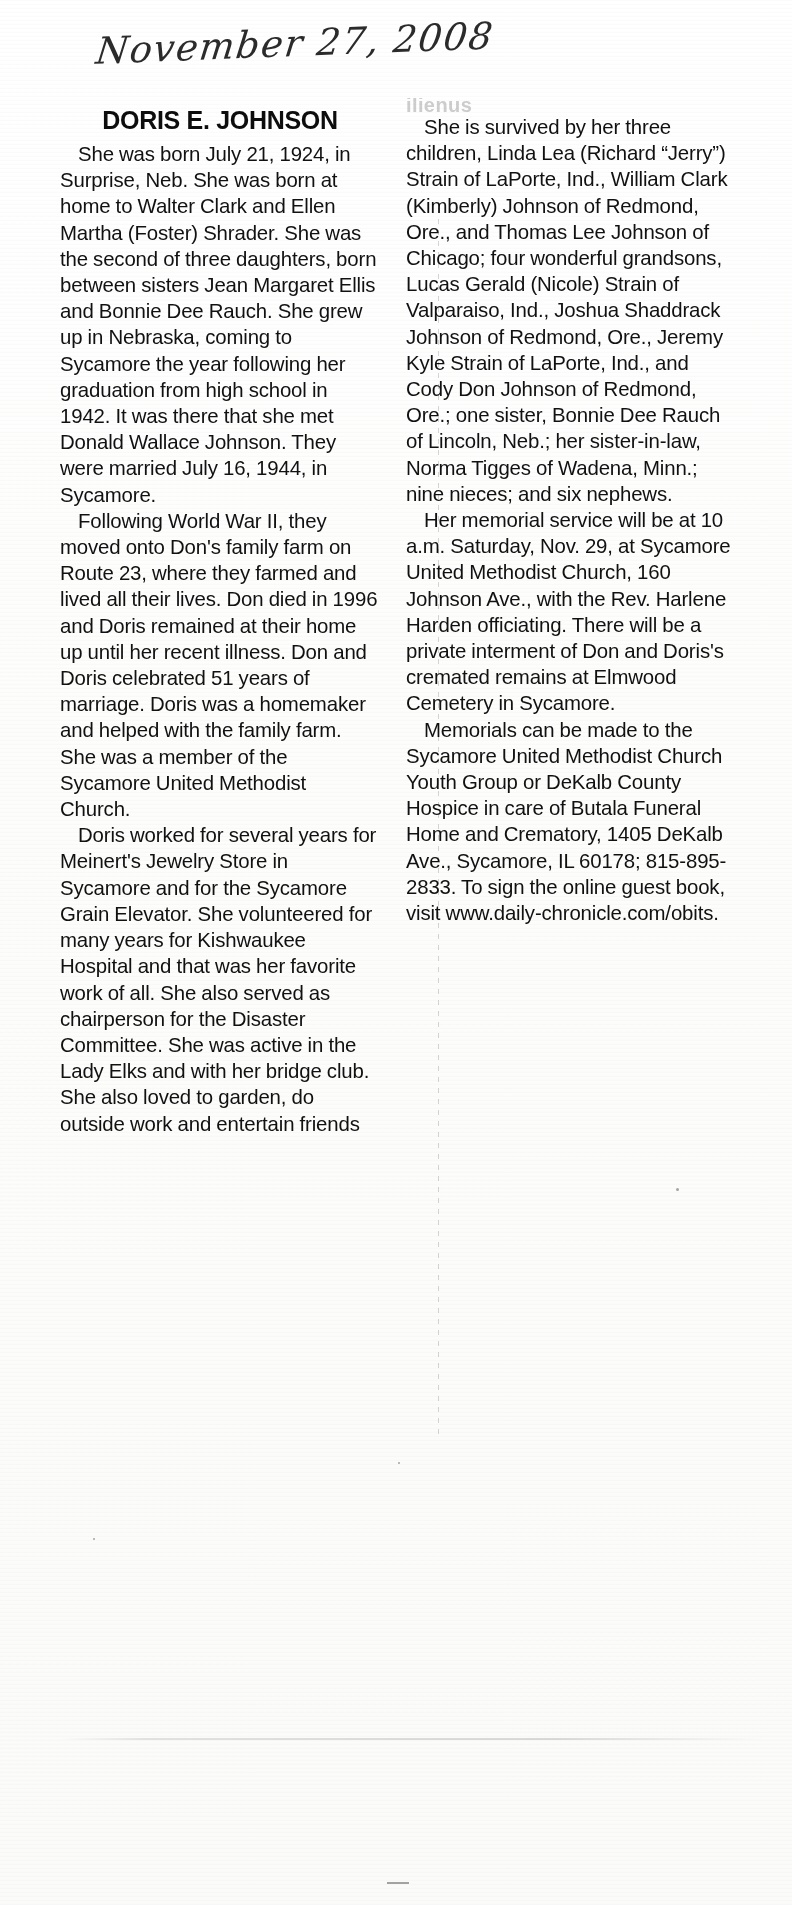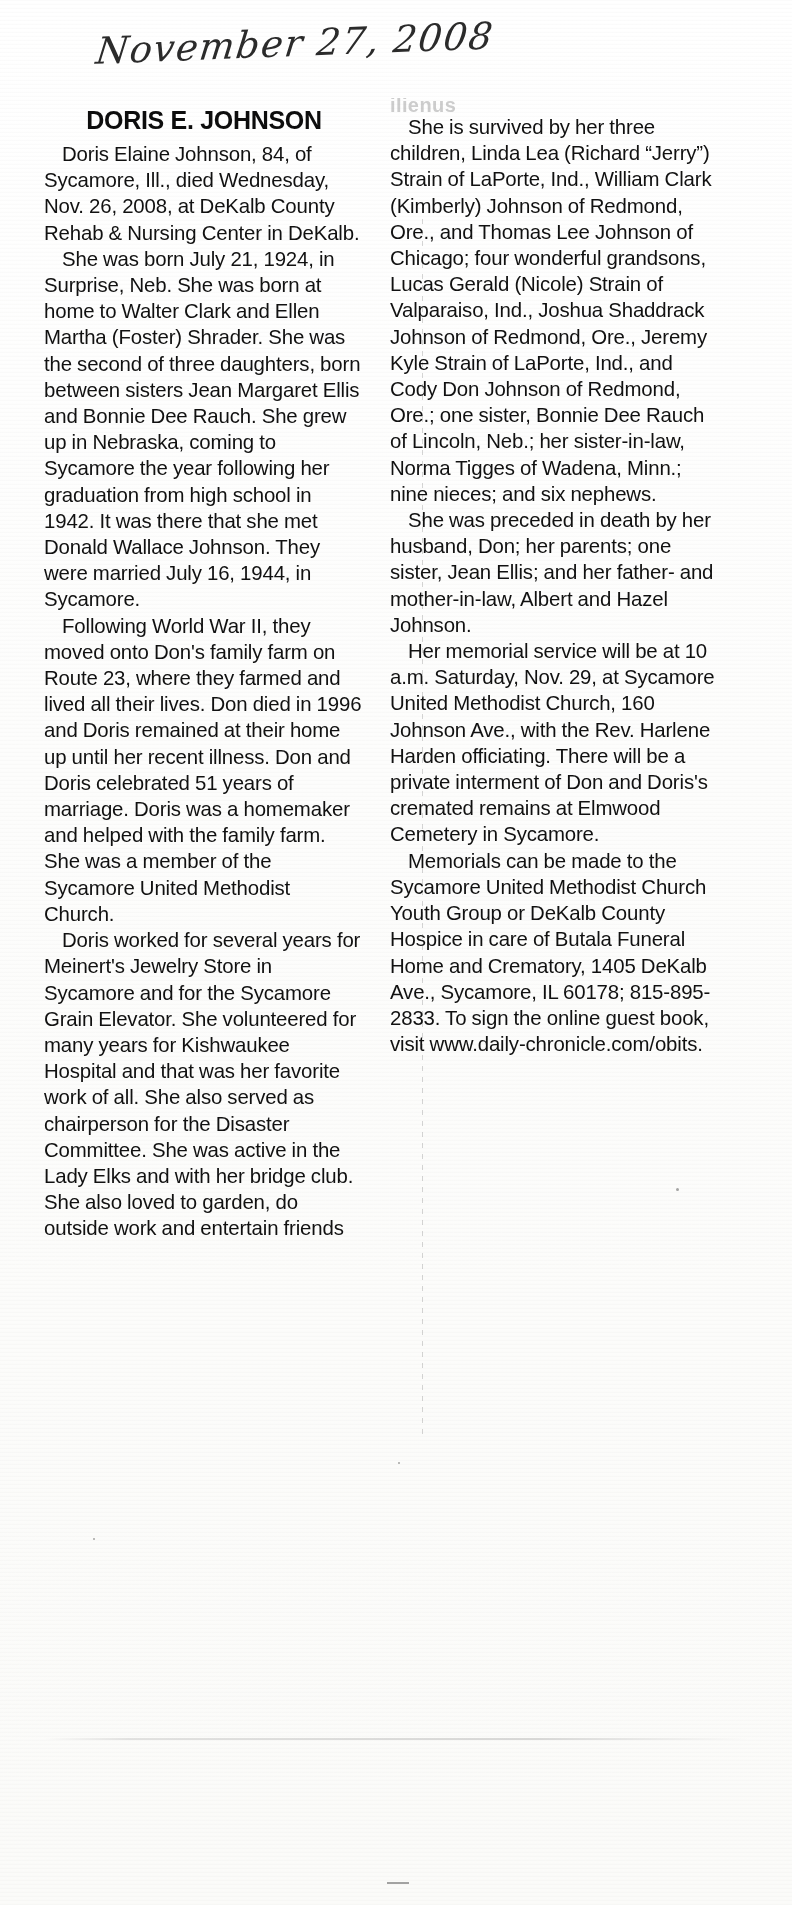--- a/index.html
+++ b/index.html
@@ -43,21 +43,21 @@
     font-size: 37px;
     letter-spacing: 1.5px;
     color: #2b2b2b;
     transform: rotate(-2.2deg) skewX(-9deg);
     white-space: nowrap;
   }
 
   .clipping {
     position: absolute;
     top: 98px;
-    left: 44px;
+    left: 60px;
     width: 706px;
     height: 1700px;
   }
 
   .columns {
     display: flex;
     gap: 26px;
     align-items: flex-start;
   }
 
@@ -139,31 +139,29 @@
 
   <div class="clipping">
 
     <div class="col-rule"></div>
 
     <div class="columns">
 
       <div class="col col-left">
         <h1 class="headline">DORIS E. JOHNSON</h1>
 
-        <p class="para first">Doris Elaine Johnson, 84, of Sycamore, Ill., died Wednesday, Nov. 26, 2008, at DeKalb County Rehab &amp; Nursing Center in DeKalb.</p>
         <p class="para">She was born July 21, 1924, in Surprise, Neb. She was born at home to Walter Clark and Ellen Martha (Foster) Shrader. She was the second of three daughters, born between sisters Jean Margaret Ellis and Bonnie Dee Rauch. She grew up in Nebraska, coming to Sycamore the year following her graduation from high school in 1942. It was there that she met Donald Wallace Johnson. They were married July 16, 1944, in Sycamore.</p>
         <p class="para">Following World War II, they moved onto Don's family farm on Route 23, where they farmed and lived all their lives. Don died in 1996 and Doris remained at their home up until her recent illness. Don and Doris celebrated 51 years of marriage. Doris was a homemaker and helped with the family farm. She was a member of the Sycamore United Methodist Church.</p>
         <p class="para">Doris worked for several years for Meinert's Jewelry Store in Sycamore and for the Sycamore Grain Elevator. She volunteered for many years for Kishwaukee Hospital and that was her favorite work of all. She also served as chairperson for the Disaster Committee. She was active in the Lady Elks and with her bridge club. She also loved to garden, do outside work and entertain friends</p>
       </div>
 
       <div class="col col-right">
         <div class="fragment-top">ilienus</div>
 
         <p class="para first">She is survived by her three children, Linda Lea (Richard “Jerry”) Strain of LaPorte, Ind., William Clark (Kimberly) Johnson of Redmond, Ore., and Thomas Lee Johnson of Chicago; four wonderful grandsons, Lucas Gerald (Nicole) Strain of Valparaiso, Ind., Joshua Shaddrack Johnson of Redmond, Ore., Jeremy Kyle Strain of LaPorte, Ind., and Cody Don Johnson of Redmond, Ore.; one sister, Bonnie Dee Rauch of Lincoln, Neb.; her sister-in-law, Norma Tigges of Wadena, Minn.; nine nieces; and six nephews.</p>
-        <p class="para">She was preceded in death by her husband, Don; her parents; one sister, Jean Ellis; and her father- and mother-in-law, Albert and Hazel Johnson.</p>
         <p class="para">Her memorial service will be at 10 a.m. Saturday, Nov. 29, at Sycamore United Methodist Church, 160 Johnson Ave., with the Rev. Harlene Harden officiating. There will be a private interment of Don and Doris's cremated remains at Elmwood Cemetery in Sycamore.</p>
         <p class="para">Memorials can be made to the Sycamore United Methodist Church Youth Group or DeKalb County Hospice in care of Butala Funeral Home and Crematory, 1405 DeKalb Ave., Sycamore, IL 60178; 815-895-2833. To sign the online guest book, visit www.daily-chronicle.com/obits.</p>
       </div>
 
     </div>
 
     <div class="bottom-edge"></div>
   </div>
 
   <span class="speck" style="left:676px; top:1188px; width:3px; height:3px;"></span>

